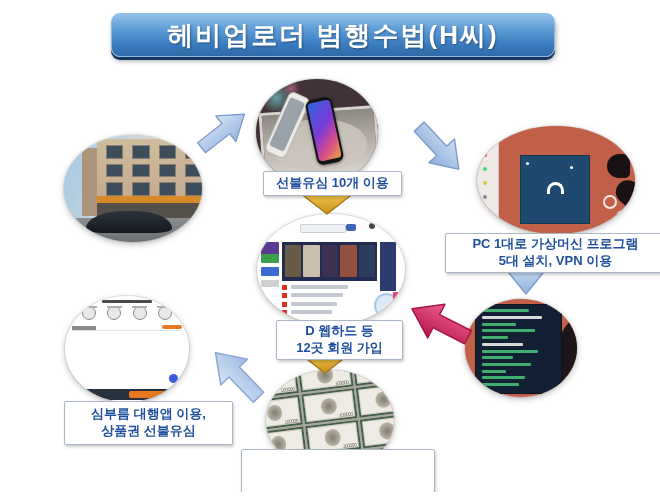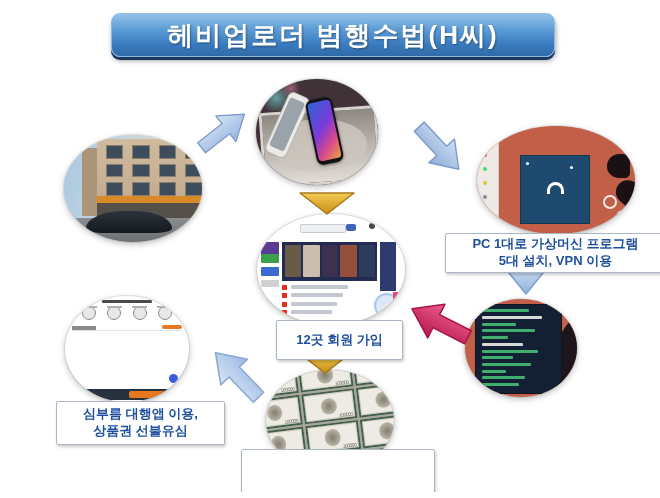--- a/index.html
+++ b/index.html
@@ -30,21 +30,21 @@
   #sim-label{left:263px;top:171px;width:131px;height:19px;}
   #vm-photo{left:477px;top:126px;width:158px;height:108px;}
   #vm-label{left:445px;top:233px;width:213px;height:34px;}
   #webhard-photo{left:257px;top:214px;width:148px;height:111px;}
   #webhard-label{left:276px;top:320px;width:119px;height:34px;}
   #upload-photo{left:465px;top:299px;width:112px;height:98px;}
   #upload-label{left:423px;top:395px;width:220px;height:34px;}
   #giftcard-photo{left:266px;top:370px;width:128px;height:101px;}
   #giftcard-label{left:241px;top:449px;width:186px;height:38px;}
   #errand-photo{left:65px;top:296px;width:124px;height:106px;}
-  #errand-label{left:56px;top:401px;width:161px;height:38px;}
+  #errand-label{left:64px;top:401px;width:161px;height:38px;}
 
   
   .arrow{position:absolute;z-index:4;}
   #arrow-office-sim{left:194px;top:108px;width:58px;height:46px;transform:rotate(-38deg);}
   #arrow-sim-vm{left:408px;top:124px;width:62px;height:48px;transform:rotate(47deg);}
   #arrow-sim-webhard{left:298px;top:192px;width:58px;height:23px;}
   #arrow-vm-upload{left:503px;top:267px;width:46px;height:28px;}
   #arrow-upload-webhard{left:398px;top:300px;width:84px;height:46px;transform:rotate(207deg);}
   #arrow-webhard-giftcard{left:297px;top:353px;width:56px;height:21px;}
   #arrow-giftcard-errand{left:204px;top:352px;width:66px;height:46px;transform:rotate(226deg);}
@@ -176,20 +176,23 @@
     <div class="sim-drawer">
       <span class="sim-bag"></span>
     </div>
     <div class="sim-phone-white">
         <i></i>
       </div>
     <div class="sim-phone-dark">
         <i></i>
       </div>
   </div>
+  <div class="label" id="sim-label">
+    <span>선불유심 10개 이용</span>
+  </div>
 
   <div class="photo" id="vm-photo">
     <div class="vm-bg"></div>
     <div class="vm-side">
         <span class="vm-dots"></span>
         <div class="vm-dot" style="top: 12%; background: rgb(74, 144, 217);"></div>
         <div class="vm-dot" style="top: 25%; background: rgb(217, 74, 74);"></div>
         <div class="vm-dot" style="top: 38%; background: rgb(74, 217, 106);"></div>
         <div class="vm-dot" style="top: 51%; background: rgb(217, 196, 74);"></div>
         <div class="vm-dot" style="top: 64%; background: rgb(136, 136, 170);"></div>
@@ -264,20 +267,21 @@
         <div class="wh-row-l" style="top: 25%; width: 56%;"></div>
         <div class="wh-row-b" style="top: 50%;"></div>
         <div class="wh-row-l" style="top: 50%; width: 50%;"></div>
         <div class="wh-row-b" style="top: 75%;"></div>
         <div class="wh-row-l" style="top: 75%; width: 44%;"></div>
       </div>
     <div class="wh-badge"></div>
     <div class="wh-pink"></div>
   </div>
   <div class="label" id="webhard-label">
+    <span>D 웹하드 등</span>
     <span>12곳 회원 가입</span>
   </div>
 
   <div class="photo" id="upload-photo">
     <div class="up-bg"></div>
     <div class="up-shape"></div>
     <div class="up-term">
         <div class="up-line" style="top: 5%; width: 55%; background: rgb(63, 174, 110);"></div>
         <div class="up-line" style="top: 12.6%; width: 70%; background: rgb(216, 216, 216);"></div>
         <div class="up-line" style="top: 20.2%; width: 40%; background: rgb(63, 174, 110);"></div>

